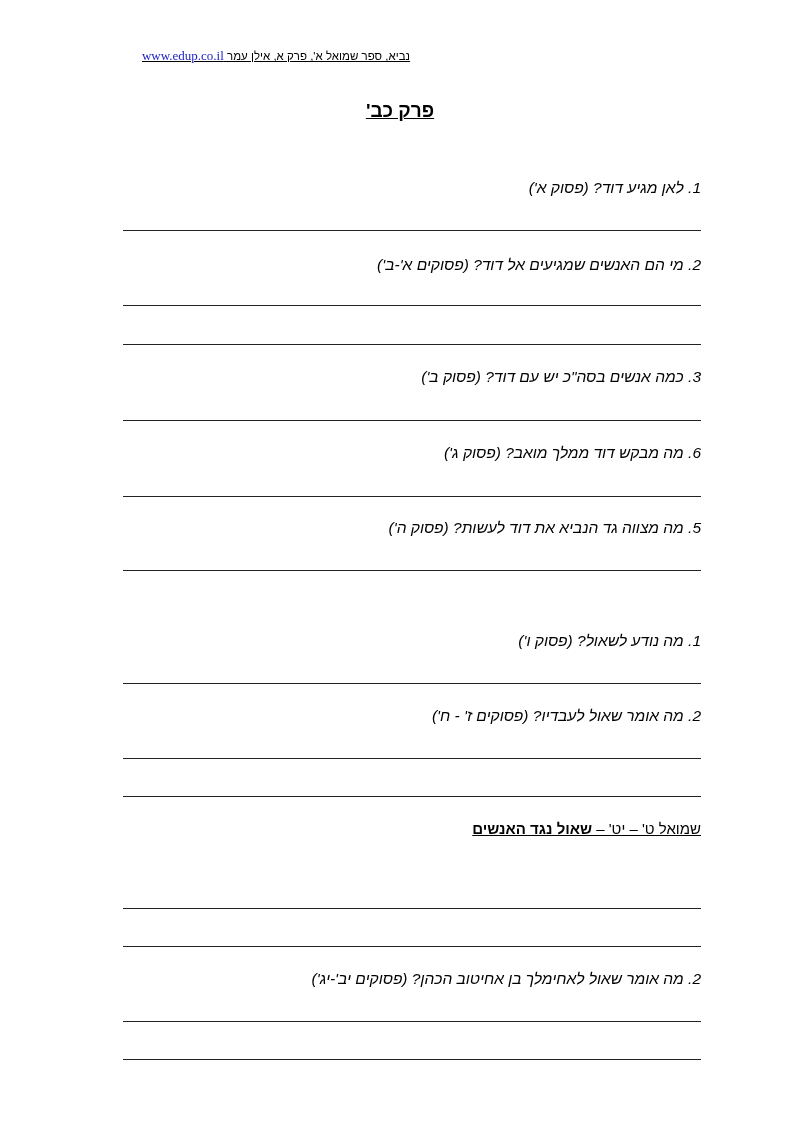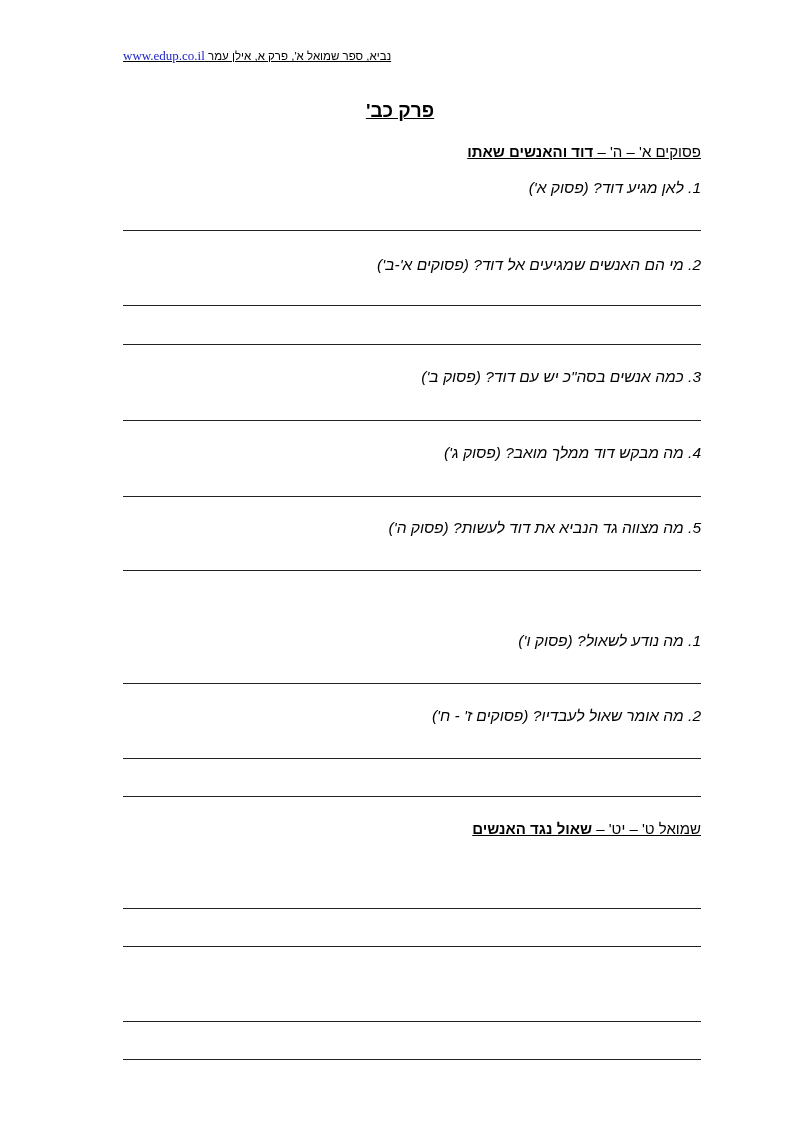--- a/index.html
+++ b/index.html
@@ -19,21 +19,21 @@
       position: absolute;
       left: 0; top: 0;
       width: 800px; height: 1131px;
     }
     .header {
       position: absolute;
       left: 123px;
       top: 49px;
       width: 306px;
       direction: rtl;
-      text-align: left;
+      text-align: center;
       font-size: 11.5px;
       line-height: 14px;
       text-decoration: underline;
       white-space: nowrap;
       font-family: "Liberation Sans", sans-serif;
     }
     .header .link {
       color: #1f24c6;
       font-family: "Liberation Serif", serif;
       font-size: 13px;
@@ -86,51 +86,49 @@
 
 <div class="page">
 
   <div class="header">
     <span>נביא, ספר שמואל א', פרק א, אילן עמר</span>
     <a class="link">www.edup.co.il</a>
   </div>
 
   <div class="title">פרק כב'</div>
 
-  <div class="section-heading" style="top:143px;">
-    <span>פסוקים א' – ה' – </span><span class="bold">דוד והאנשים שאתו</span>
-  </div>
 
   <div class="question" style="top:179px;">1. לאן מגיע דוד? (פסוק א')</div>
   <div class="answer-line" style="top:230px;"></div>
 
   <div class="question" style="top:256px;">2. מי הם האנשים שמגיעים אל דוד? (פסוקים א'-ב')</div>
   <div class="answer-line" style="top:305px;"></div>
   <div class="answer-line" style="top:344px;"></div>
 
   <div class="question" style="top:368px;">3. כמה אנשים בסה"כ יש עם דוד? (פסוק ב')</div>
   <div class="answer-line" style="top:420px;"></div>
 
-  <div class="question" style="top:444px;">4. מה מבקש דוד ממלך מואב? (פסוק ג')</div>
+  <div class="question" style="top:444px;">6. מה מבקש דוד ממלך מואב? (פסוק ג')</div>
   <div class="answer-line" style="top:496px;"></div>
 
   <div class="question" style="top:519px;">5. מה מצווה גד הנביא את דוד לעשות? (פסוק ה')</div>
   <div class="answer-line" style="top:570px;"></div>
 
 
   <div class="question" style="top:632px;">1. מה נודע לשאול? (פסוק ו')</div>
   <div class="answer-line" style="top:683px;"></div>
 
   <div class="question" style="top:707px;">2. מה אומר שאול לעבדיו? (פסוקים ז' - ח')</div>
   <div class="answer-line" style="top:758px;"></div>
   <div class="answer-line" style="top:796px;"></div>
 
   <div class="section-heading" style="top:820px;">
     <span>שמואל ט' – יט' – </span><span class="bold">שאול נגד האנשים</span>
   </div>
 
   <div class="answer-line" style="top:908px;"></div>
   <div class="answer-line" style="top:946px;"></div>
 
+  <div class="question" style="top:970px;">2. מה אומר שאול לאחימלך בן אחיטוב הכהן? (פסוקים יב'-יג')</div>
   <div class="answer-line" style="top:1021px;"></div>
   <div class="answer-line" style="top:1059px;"></div>
 
 </div>
 
 </body></html>

